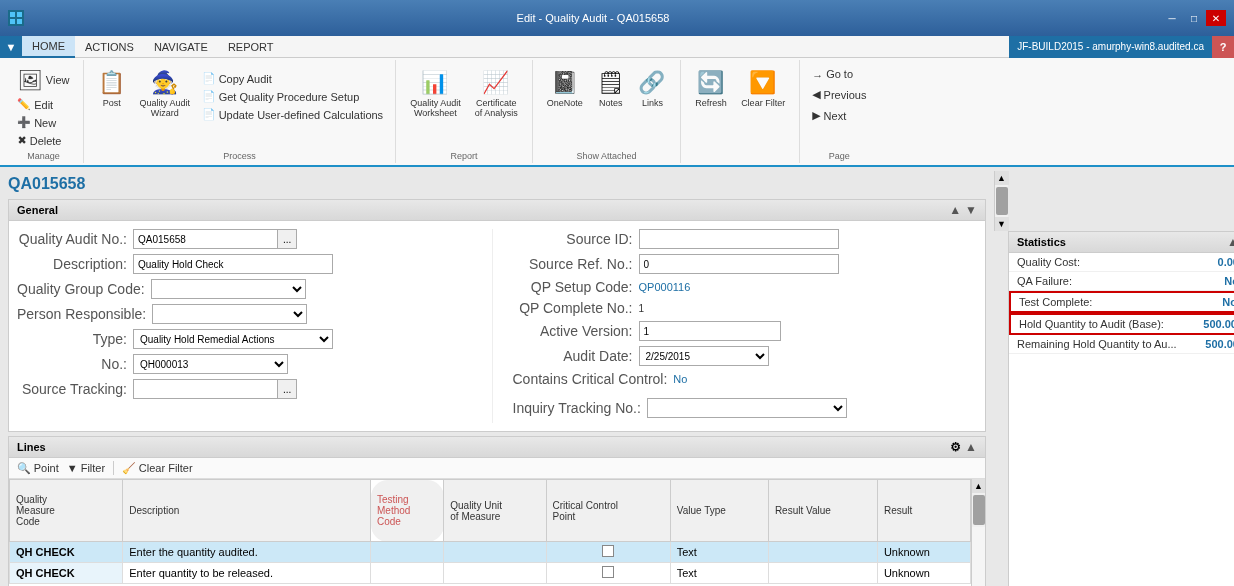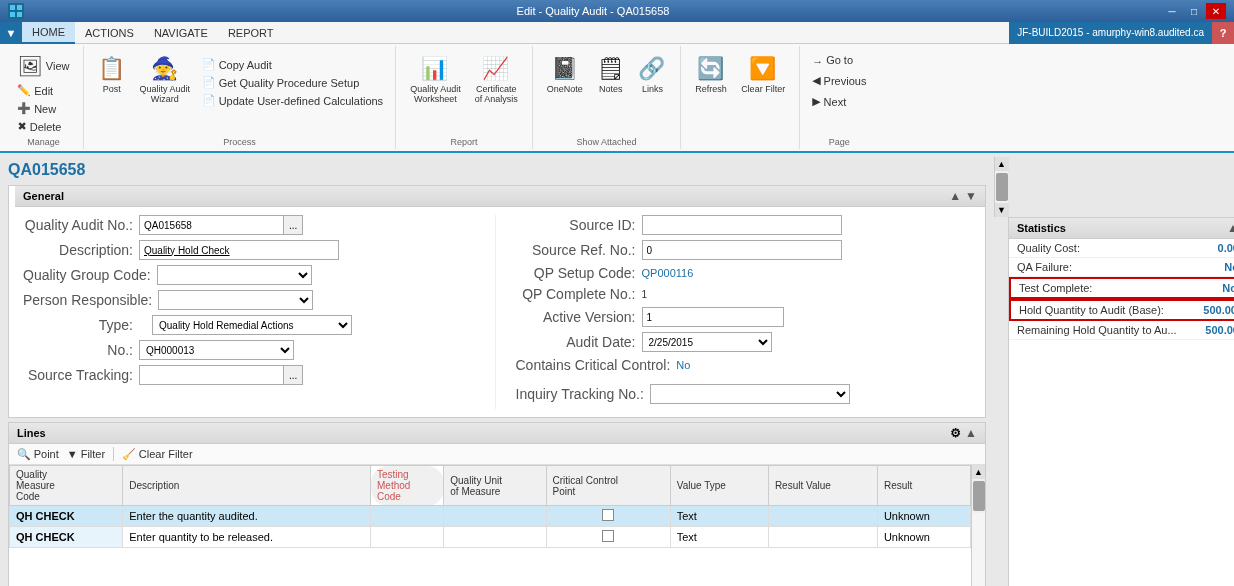--- a/index.html
+++ b/index.html
@@ -1,21 +1,21 @@
 <!DOCTYPE html>
 <html><head>
   <meta charset="utf-8">
   <style>
     * { box-sizing: border-box; margin: 0; padding: 0; font-family: 'Segoe UI', Tahoma, Geneva, Verdana, sans-serif; font-size: 11px; }
     body { width: 1234px; height: 586px; overflow: hidden; background: #f0f0f0; }
 
     
     .title-bar {
       background: linear-gradient(to bottom, #4a7fb5, #2d5f9a);
-      height: 22px;
+      height: 36px;
       display: flex;
       align-items: center;
       justify-content: flex-start;
       padding: 0 8px;
       color: white;
     }
     .title-bar-left { display: flex; align-items: center; gap: 6px; }
     .title-bar-title { color: white; font-size: 11px; flex: 1; text-align: center; }
     .title-bar-controls { display: flex; gap: 2px; }
     .title-bar-btn {
@@ -184,21 +184,21 @@
     }
     .lines-toolbar-btn {
       display: flex; align-items: center; gap: 3px;
       cursor: pointer; font-size: 10px; color: #333;
     }
     .separator { width: 1px; height: 14px; background: #ccc; }
     .table-container { flex: 1; overflow: hidden; }
     table { width: 100%; border-collapse: collapse; font-size: 10px; }
     thead tr { background: #f0f0f0; }
     th {
-      padding: 3px 6px; border: 1px solid #ccc; text-align: left;
+      padding: 14px 6px; border: 1px solid #ccc; text-align: left;
       font-weight: normal; color: #333; font-size: 10px;
     }
     th.sort-active { color: #c55; border-radius: 17px; }
     td { padding: 3px 6px; border: 1px solid #ddd; }
     tr.row-selected { background: #cce8f7; }
     tr.row-normal { background: white; }
     .checkbox-cell { text-align: center; }
     .checkbox-box {
       width: 12px; height: 12px; border: 1px solid #888;
       display: inline-block; background: white;
@@ -370,21 +370,21 @@
     <span class="ribbon-group-label">Page</span>
   </div>
 </div>
 
 <div style="display:flex; height: calc(586px - 22px - 22px - 84px); background: #e8e8e8;">
 
   <div class="main-content">
 
     <div class="record-title">QA015658</div>
 
-    <div class="panel" style="margin-bottom:4px;padding-left:6px;">
+    <div class="panel" style="margin-bottom:4px;">
       <div class="panel-header">
         <span>General</span>
         <div class="panel-header-controls">
           <span class="panel-collapse-btn">▲</span>
           <span class="panel-collapse-btn">▼</span>
         </div>
       </div>
       <div class="panel-body">
         <div class="form-columns">
 
@@ -396,42 +396,42 @@
                 <div class="form-input-browse">
                   <input type="text" class="form-input" value="QA015658" style="min-width: 145px;">
                   <button class="browse-btn">...</button>
                 </div>
               </div>
             </div>
 
             <div class="form-row" style="margin-bottom:5px;">
               <div class="form-group">
                 <span class="form-label">Description:</span>
-                <input type="text" class="form-input" value="Quality Hold Check" style="min-width: 200px; text-decoration: underline;">
+                <input type="text" class="form-input" value="Quality Hold Check" style="min-width: 200px;">
               </div>
             </div>
 
             <div class="form-row" style="margin-bottom:5px;">
               <div class="form-group">
                 <span class="form-label">Quality Group Code:</span>
                 <select class="form-select" style="min-width:155px;"></select>
               </div>
             </div>
 
             <div class="form-row" style="margin-bottom:5px;">
               <div class="form-group">
                 <span class="form-label">Person Responsible:</span>
                 <select class="form-select" style="min-width:155px;"></select>
               </div>
             </div>
 
             <div class="form-row" style="margin-bottom:5px;">
               <div class="form-group">
                 <span class="form-label">Type:</span>
-                <select class="form-select" style="min-width:200px;margin-left:13px;">
+                <select class="form-select" style="min-width:200px;">
                   <option>Quality Hold Remedial Actions</option>
                 </select>
               </div>
             </div>
 
             <div class="form-row" style="margin-bottom:5px;">
               <div class="form-group">
                 <span class="form-label">No.:</span>
                 <select class="form-select" style="min-width:155px;">
                   <option>QH000013</option>

